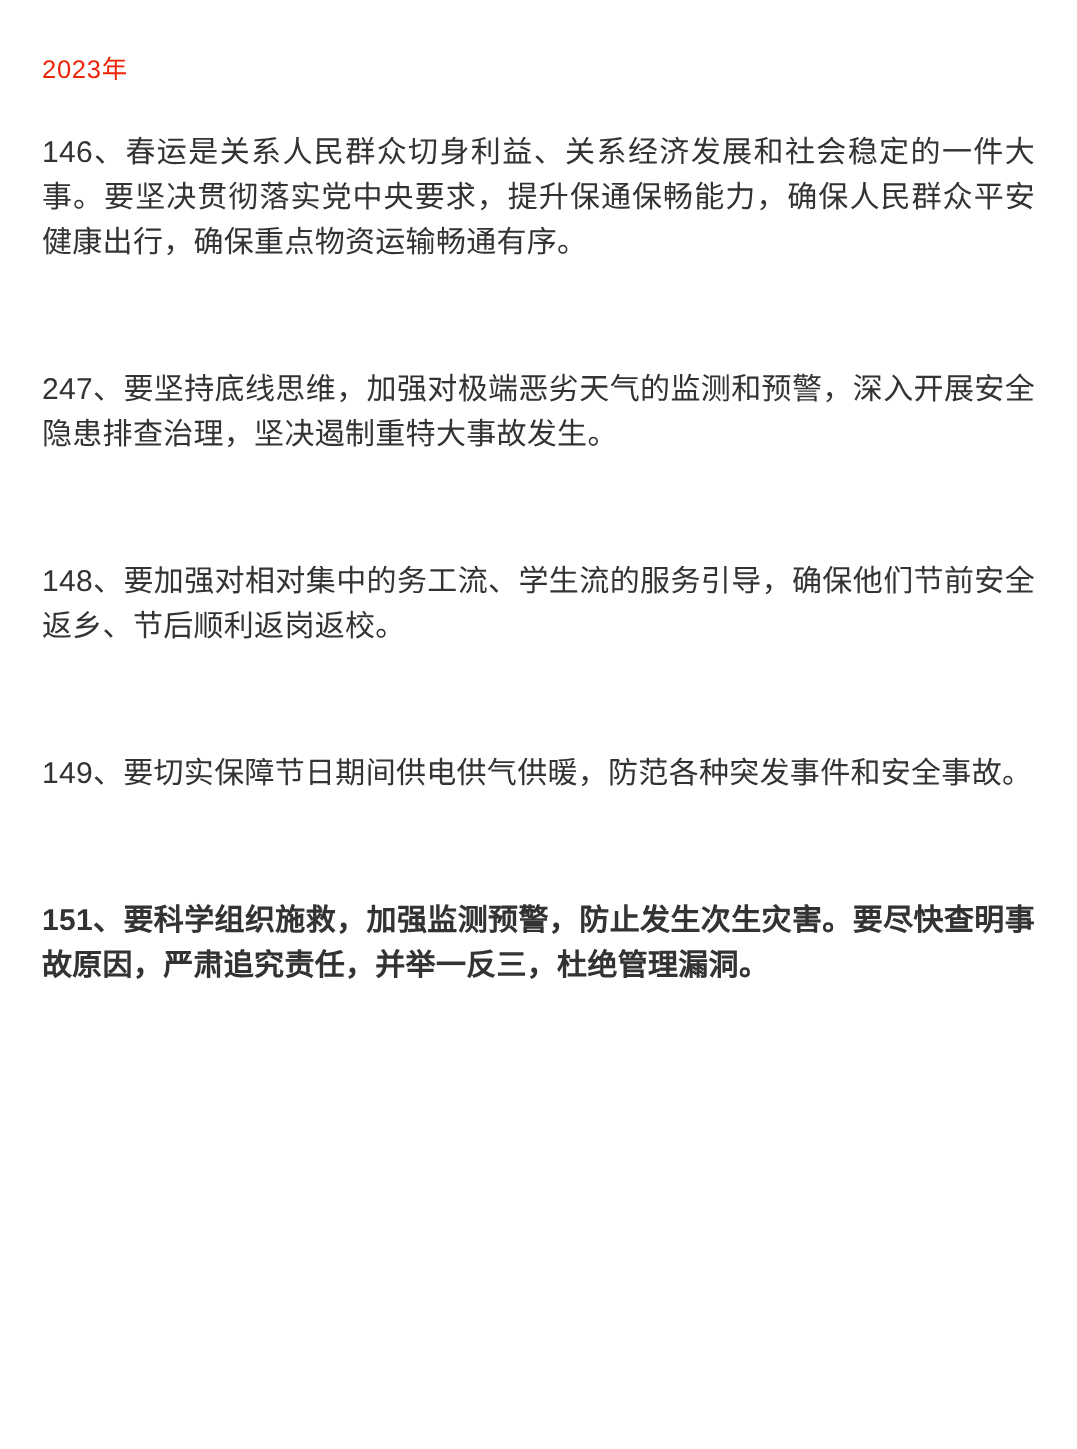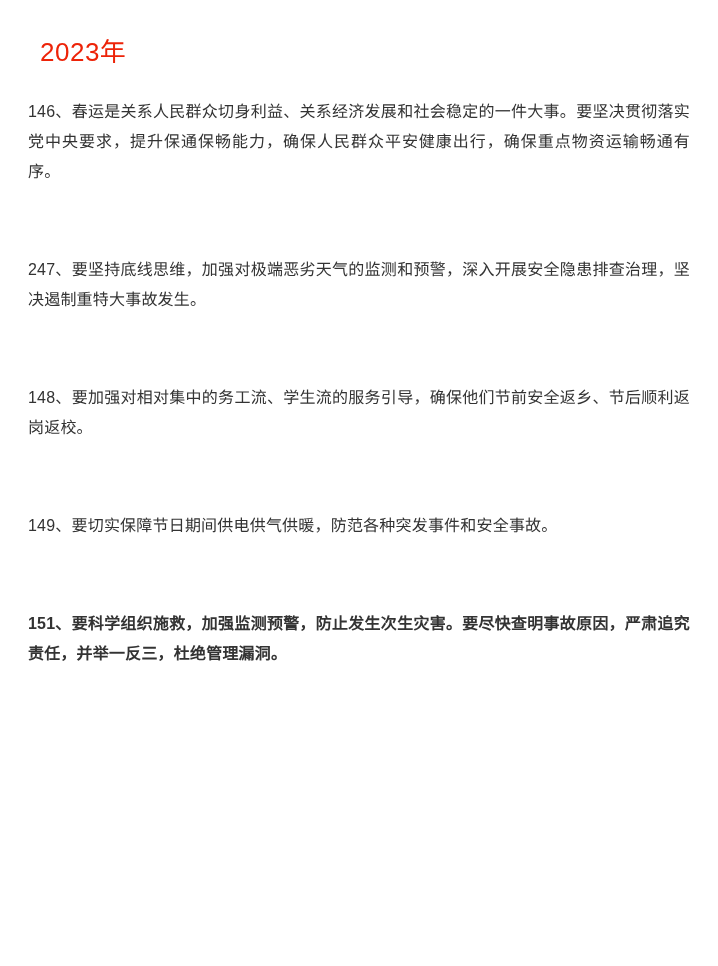--- a/index.html
+++ b/index.html
@@ -20,30 +20,30 @@
     font-family: "Liberation Sans", "DejaVu Sans", sans-serif;
     overflow: hidden;
   }
   .article {
     width: 718px;
     min-height: 966px;
     padding: 38px 28px 20px 28px;
     background: var(--bg-color, #ffffff);
   }
   .article h1 {
-    margin: 0 0 30px 12px;
-    font-size: 26px;
+    margin: 0 0 30px 0;
+    font-size: 17px;
     line-height: 1.1;
     font-weight: 400;
     color: var(--heading-color, #ed2308);
     letter-spacing: 0.5px;
   }
   .article p.para {
     margin: 0 0 68px 0;
-    font-size: 16px;
+    font-size: 20px;
     line-height: 30px;
     color: var(--text-color, #333333);
     letter-spacing: 0.2px;
     text-align: justify;
     text-justify: inter-ideograph;
     word-break: break-all;
   }
   .article p.para:last-child {
     margin-bottom: 0;
     font-weight: bold;

